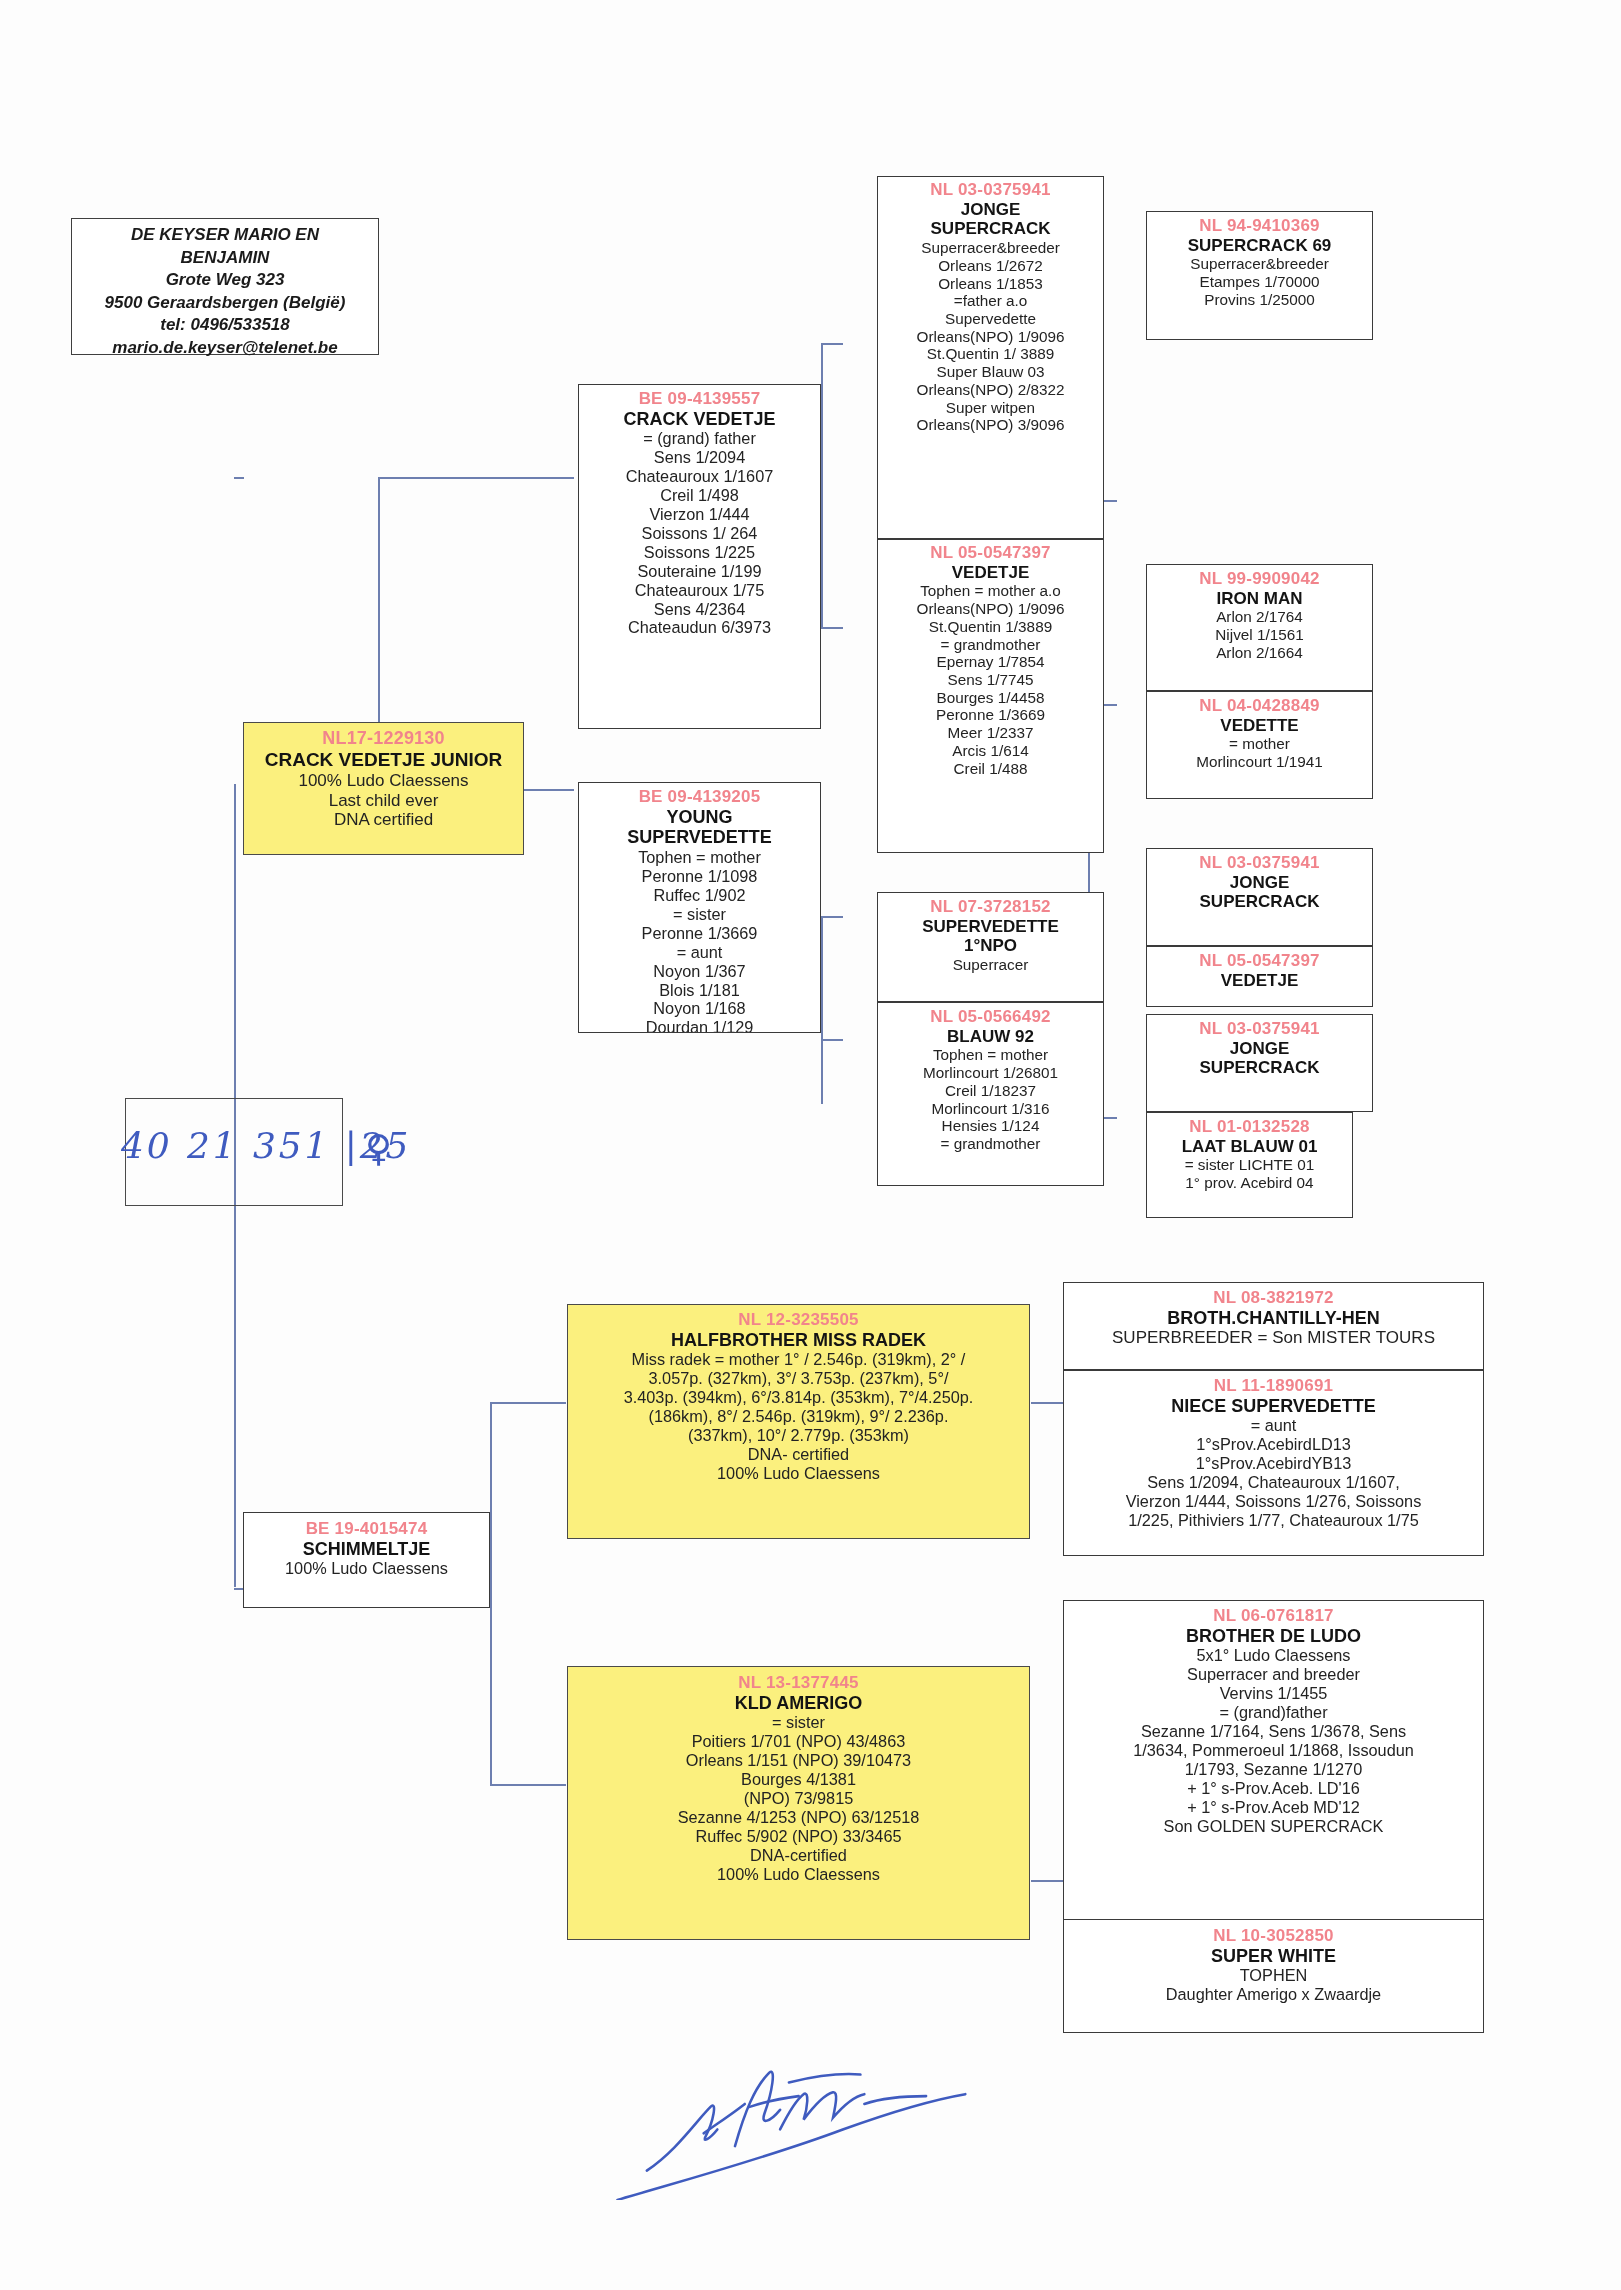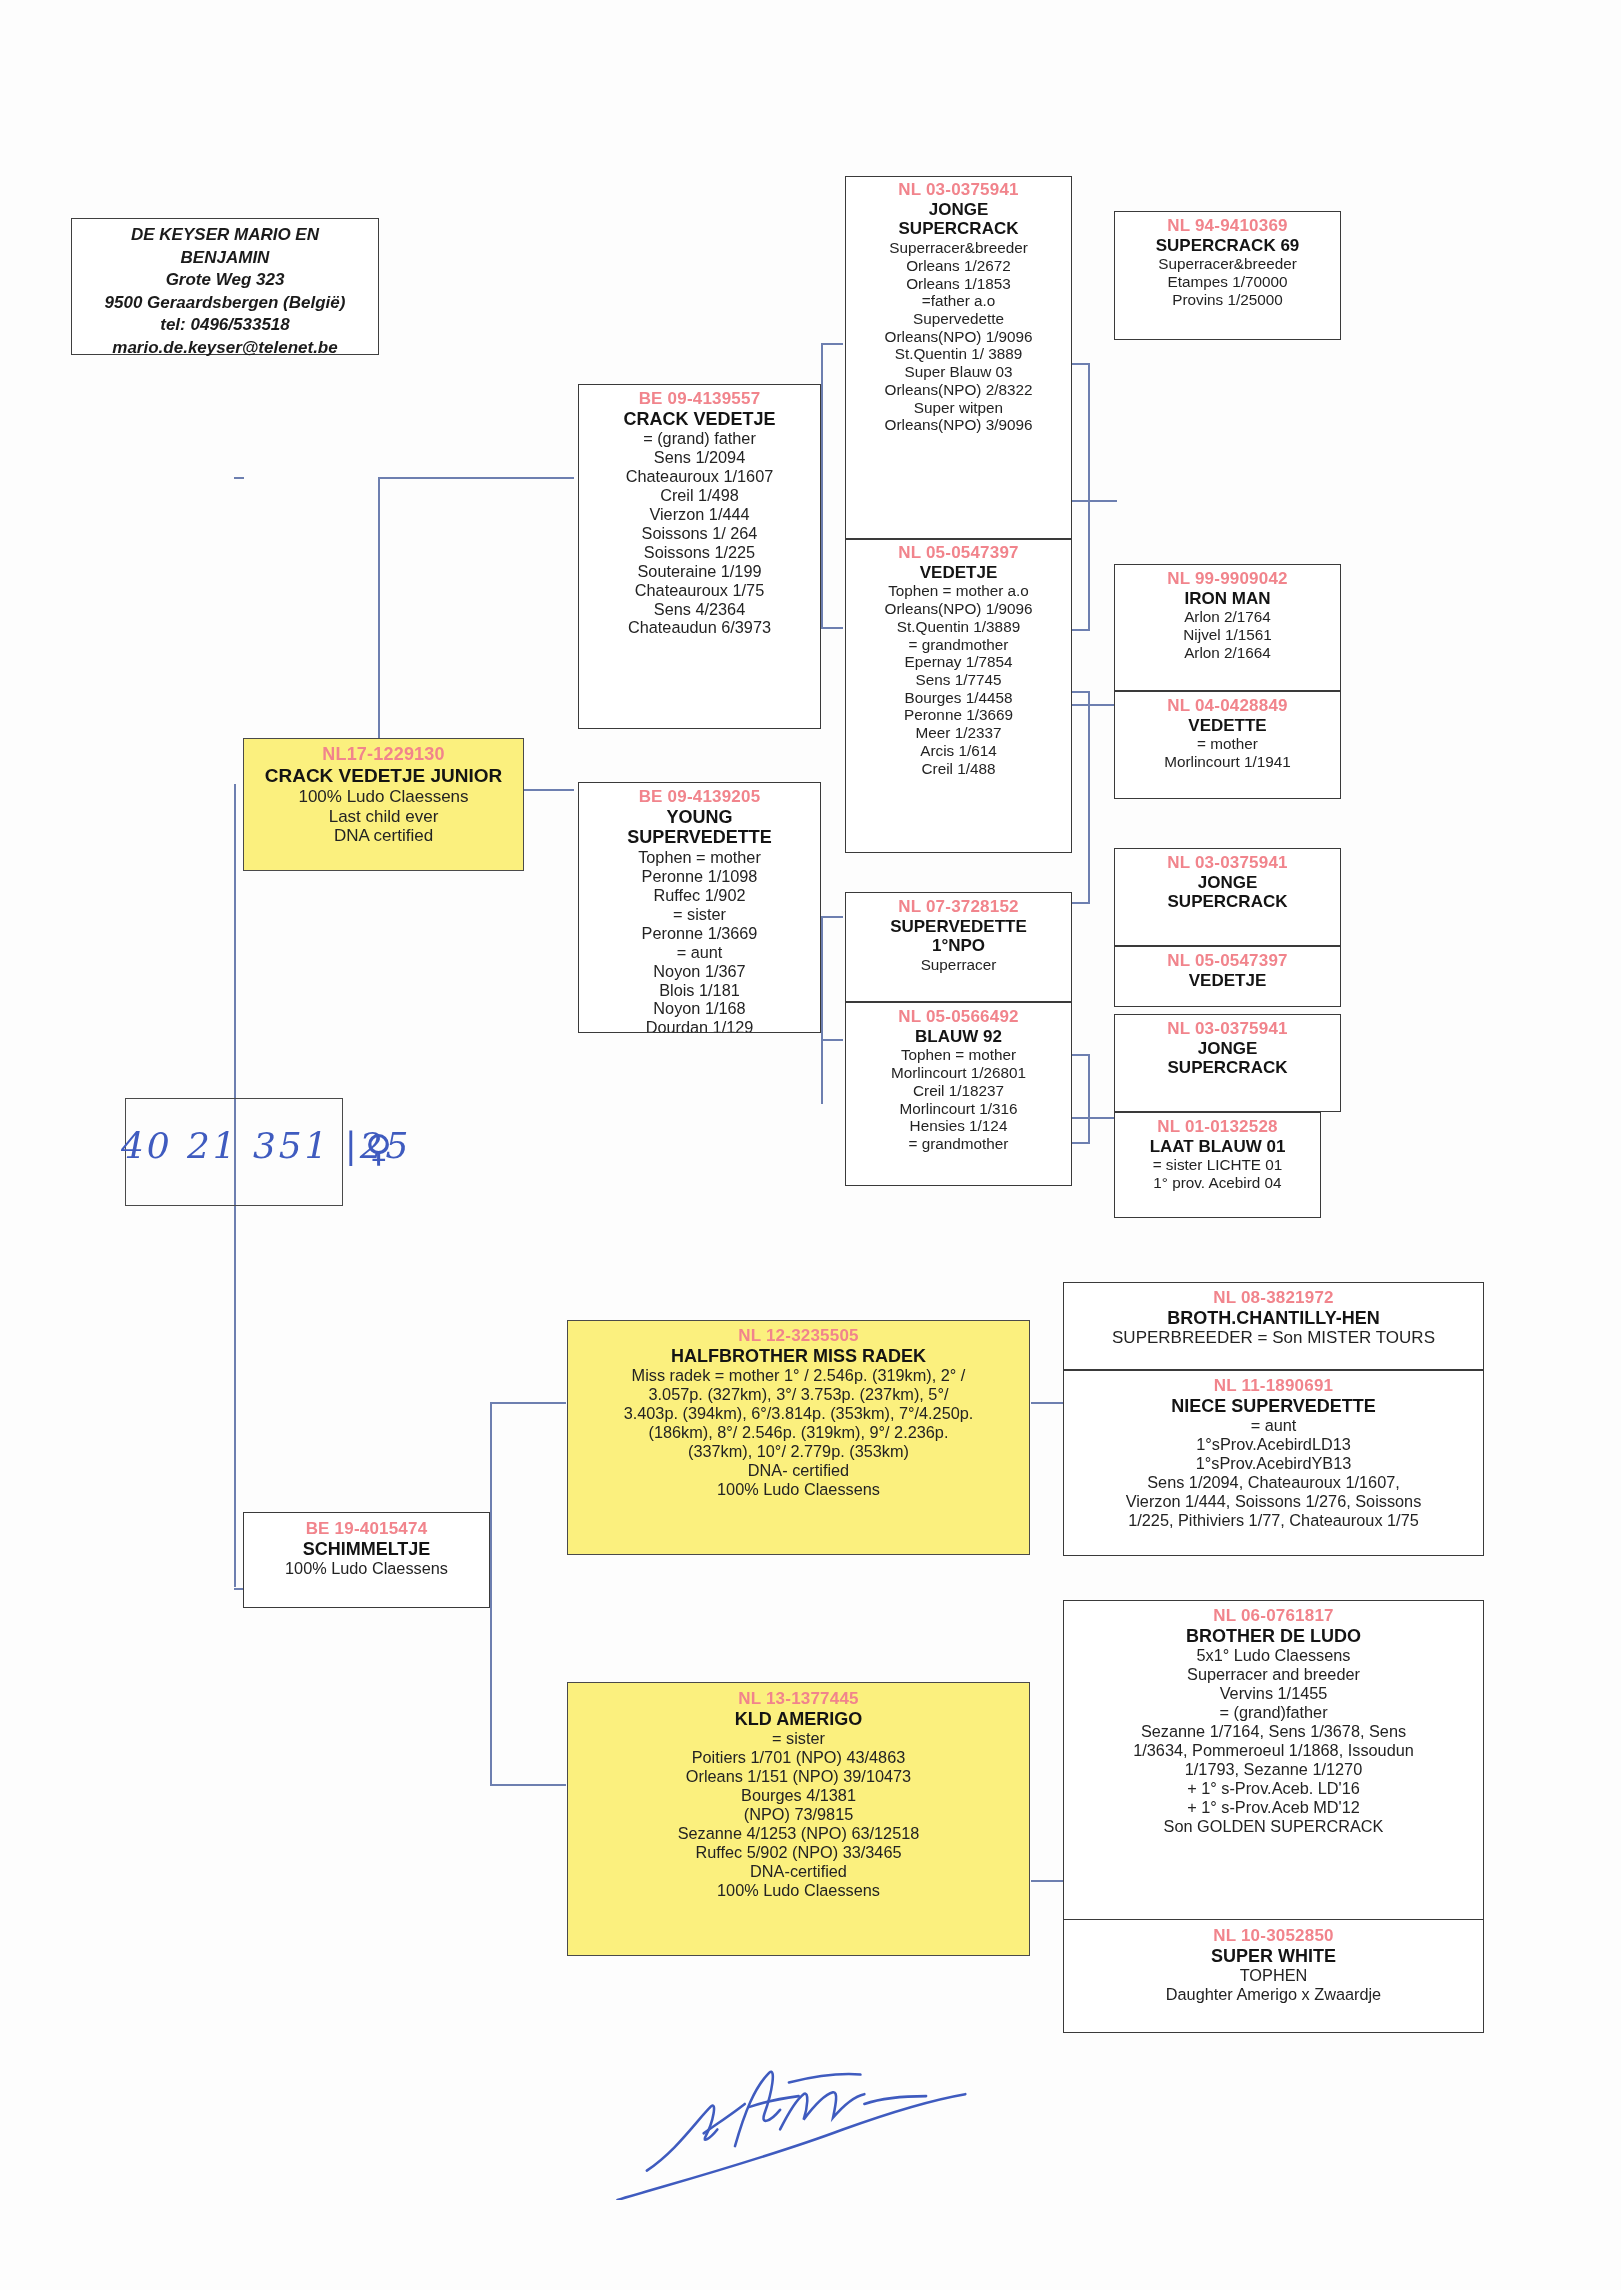--- a/index.html
+++ b/index.html
@@ -16,35 +16,35 @@
   .box{
     position:absolute;
     box-sizing:border-box;
     border:1.6px solid #3a3a3a;
     background:#ffffff;
     text-align:center;
     line-height:1.16;
     padding:2px 2.9px;
     overflow:hidden;
   }
-  .box.yellow{background:#fbf07e;border-color:#4a4a4a;margin-top:16px;}
+  .box.yellow{background:#fbf07e;border-color:#4a4a4a;}
 
   .ring{
     color:#f1848c;
     font-weight:bold;
     letter-spacing:0.2px;
     display:block;
   }
   .nm{
     color:#141414;
     font-weight:bold;
     display:block;
   }
   .ln{display:block;color:#232323;}
-  .fs15{font-size:15.3px;}
+  .fs15{font-size:15.3px;margin-left:32px;}
   .fs16{font-size:16.3px;}
   .fs17{font-size:17px;}
   .fs18{font-size:18px;}
 
   
   #owner-card{
     position:absolute;
     left:71px;top:218px;width:308px;height:137px;
     border:1.6px solid #3f3f3f;
     background:#fff;

